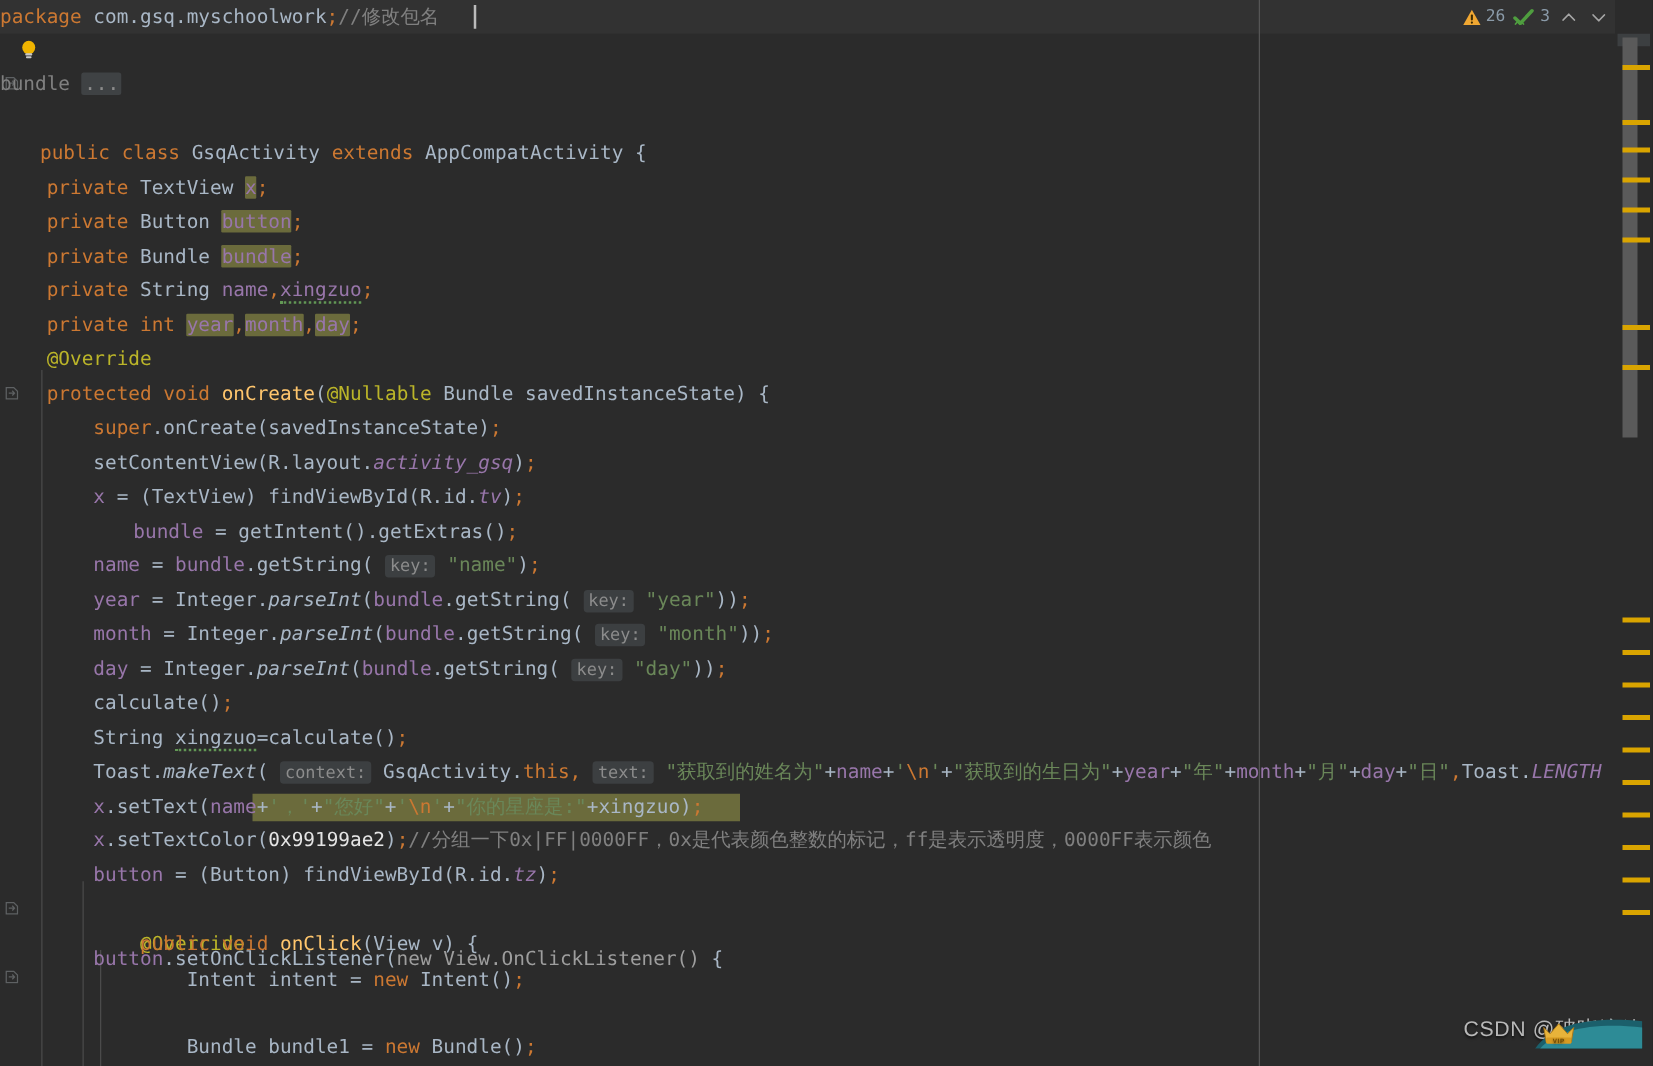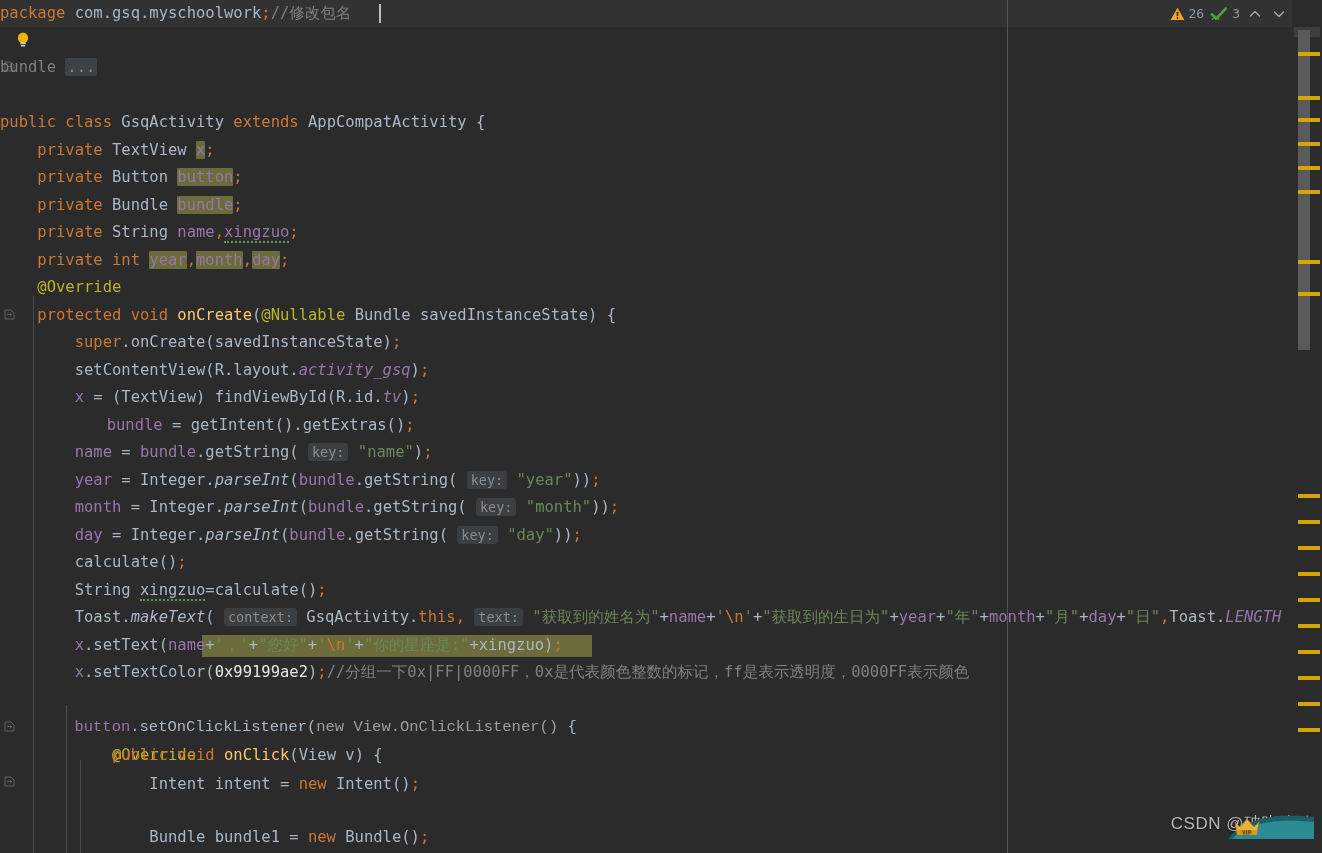--- a/index.html
+++ b/index.html
@@ -179,42 +179,43 @@
             <path d="M1 1 L7 1 L10 4 L10 10 L1 10 Z" fill="none" stroke="#5e6163" stroke-width="1"></path>
             <path d="M3 5.5 L7.5 5.5 M5.8 3.6 L7.6 5.5 L5.8 7.4" stroke="#5e6163" stroke-width="1" fill="none"></path>
           </svg>
         </div>
       </div>
   </div>
 
   <div class="code" id="code-surface">
       <div class="line" style="top: 0px;"><span class="kw">package</span><span class="def"> com.gsq.myschoolwork</span><span class="sem">;</span><span class="cmt">//修改包名</span></div>
       <div class="line" style="top: 54px;"><span class="gray">bundle </span><span class="fold-ph">...</span></div>
-      <div class="line" style="top: 109px;"><span class="kw">public</span><span class="def"> </span><span class="kw">class</span><span class="def"> GsqActivity </span><span class="kw">extends</span><span class="def"> AppCompatActivity {</span></div>
+      <div class="line" style="top: 109px; padding-left: 32px;"><span class="kw">public</span><span class="def"> </span><span class="kw">class</span><span class="def"> GsqActivity </span><span class="kw">extends</span><span class="def"> AppCompatActivity {</span></div>
       <div class="line" style="top: 137px;"><span class="ind">    </span><span class="kw">private</span><span class="def"> TextView </span><span class="fld occ">x</span><span class="sem">;</span></div>
       <div class="line" style="top: 164px;"><span class="ind">    </span><span class="kw">private</span><span class="def"> Button </span><span class="fld occ">button</span><span class="sem">;</span></div>
       <div class="line" style="top: 192px;"><span class="ind">    </span><span class="kw">private</span><span class="def"> Bundle </span><span class="fld occ">bundle</span><span class="sem">;</span></div>
       <div class="line" style="top: 219px;"><span class="ind">    </span><span class="kw">private</span><span class="def"> String </span><span class="fld">name</span><span class="sem">,</span><span class="fld typo">xingzuo</span><span class="sem">;</span></div>
       <div class="line" style="top: 247px;"><span class="ind">    </span><span class="kw">private</span><span class="def"> </span><span class="kw">int</span><span class="def"> </span><span class="fld occ">year</span><span class="sem">,</span><span class="fld occ">month</span><span class="sem">,</span><span class="fld occ">day</span><span class="sem">;</span></div>
       <div class="line" style="top: 274px;"><span class="ind">    </span><span class="ann">@Override</span></div>
       <div class="line" style="top: 302px;"><span class="ind">    </span><span class="kw">protected</span><span class="def"> </span><span class="kw">void</span><span class="def"> </span><span class="met">onCreate</span><span class="def">(</span><span class="ann">@Nullable</span><span class="def"> Bundle savedInstanceState) {</span></div>
       <div class="line" style="top: 329px;"><span class="ind">        </span><span class="kw">super</span><span class="def">.onCreate(savedInstanceState)</span><span class="sem">;</span></div>
       <div class="line" style="top: 357px;"><span class="ind">        </span><span class="def">setContentView(R.layout.</span><span class="sfld">activity_gsq</span><span class="def">)</span><span class="sem">;</span></div>
       <div class="line" style="top: 384px;"><span class="ind">        </span><span class="fld">x</span><span class="def"> = (TextView) findViewById(R.id.</span><span class="sfld">tv</span><span class="def">)</span><span class="sem">;</span></div>
       <div class="line" style="top: 412px; padding-left: 32px;"><span class="ind">        </span><span class="fld">bundle</span><span class="def"> = getIntent().getExtras()</span><span class="sem">;</span></div>
       <div class="line" style="top: 439px;"><span class="ind">        </span><span class="fld">name</span><span class="def"> = </span><span class="fld">bundle</span><span class="def">.getString( </span><span class="hint">key:</span><span class="def"> </span><span class="str">"name"</span><span class="def">)</span><span class="sem">;</span></div>
       <div class="line" style="top: 467px;"><span class="ind">        </span><span class="fld">year</span><span class="def"> = Integer.</span><span class="smet">parseInt</span><span class="def">(</span><span class="fld">bundle</span><span class="def">.getString( </span><span class="hint">key:</span><span class="def"> </span><span class="str">"year"</span><span class="def">))</span><span class="sem">;</span></div>
       <div class="line" style="top: 494px;"><span class="ind">        </span><span class="fld">month</span><span class="def"> = Integer.</span><span class="smet">parseInt</span><span class="def">(</span><span class="fld">bundle</span><span class="def">.getString( </span><span class="hint">key:</span><span class="def"> </span><span class="str">"month"</span><span class="def">))</span><span class="sem">;</span></div>
       <div class="line" style="top: 522px;"><span class="ind">        </span><span class="fld">day</span><span class="def"> = Integer.</span><span class="smet">parseInt</span><span class="def">(</span><span class="fld">bundle</span><span class="def">.getString( </span><span class="hint">key:</span><span class="def"> </span><span class="str">"day"</span><span class="def">))</span><span class="sem">;</span></div>
       <div class="line" style="top: 549px;"><span class="ind">        </span><span class="def">calculate()</span><span class="sem">;</span></div>
       <div class="line" style="top: 577px;"><span class="ind">        </span><span class="def">String </span><span class="def typo">xingzuo</span><span class="def">=calculate()</span><span class="sem">;</span></div>
       <div class="line" style="top: 604px;"><span class="ind">        </span><span class="def">Toast.</span><span class="smet">makeText</span><span class="def">( </span><span class="hint">context:</span><span class="def"> GsqActivity.</span><span class="kw">this</span><span class="sem">,</span><span class="def"> </span><span class="hint">text:</span><span class="def"> </span><span class="str">"获取到的姓名为"</span><span class="def">+</span><span class="fld">name</span><span class="def">+</span><span class="str">'</span><span class="esc">\n</span><span class="str">'</span><span class="def">+</span><span class="str">"获取到的生日为"</span><span class="def">+</span><span class="fld">year</span><span class="def">+</span><span class="str">"年"</span><span class="def">+</span><span class="fld">month</span><span class="def">+</span><span class="str">"月"</span><span class="def">+</span><span class="fld">day</span><span class="def">+</span><span class="str">"日"</span><span class="sem">,</span><span class="def">Toast.</span><span class="sfld">LENGTH</span></div>
       <div class="line" style="top: 632px;"><span class="sel" style="position: absolute; left: 202px; top: 3px; height: 22px; width: 390px; z-index: -1;"></span><span class="ind">        </span><span class="fld">x</span><span class="def">.setText(</span><span class="fld">name</span><span class="def">+</span><span class="str">'，'</span><span class="def">+</span><span class="str">"您好"</span><span class="def">+</span><span class="str">'</span><span class="esc">\n</span><span class="str">'</span><span class="def">+</span><span class="str">"你的星座是:"</span><span class="def">+xingzuo)</span><span class="sem">;</span></div>
       <div class="line" style="top: 659px;"><span class="ind">        </span><span class="fld">x</span><span class="def">.setTextColor(</span><span class="num">0x99199ae2</span><span class="def">)</span><span class="sem">;</span><span class="cmt">//分组一下0x|FF|0000FF，0x是代表颜色整数的标记，ff是表示透明度，0000FF表示颜色</span></div>
-      <div class="line" style="top: 714px; font-family: Liberation Mono, monospace;"><span class="ind">        </span><span class="fld">button</span><span class="def">.setOnClickListener(</span><span class="anon">new</span><span class="anon"> View.OnClickListener()</span><span class="def"> {</span></div>
+      <div class="line" style="top: 687px;"><span class="ind">        </span><span class="fld">button</span><span class="def"> = (Button) findViewById(R.id.</span><span class="sfld">tz</span><span class="def">)</span><span class="sem">;</span></div>
+      <div class="line" style="top: 754px;"><span class="ind">        </span><span class="fld">button</span><span class="def">.setOnClickListener(</span><span class="anon">new</span><span class="anon"> View.OnClickListener()</span><span class="def"> {</span></div>
       <div class="line" style="top: 742px;"><span class="ind">            </span><span class="ann">@Override</span></div>
       <div class="line" style="top: 742px;"><span class="ind">            </span><span class="kw">public</span><span class="def"> </span><span class="kw">void</span><span class="def"> </span><span class="met">onClick</span><span class="def">(View v) {</span></div>
       <div class="line" style="top: 771px;"><span class="ind">                </span><span class="def">Intent intent = </span><span class="kw">new</span><span class="def"> Intent()</span><span class="sem">;</span></div>
       <div class="line" style="top: 824px;"><span class="ind">                </span><span class="def">Bundle bundle1 = </span><span class="kw">new</span><span class="def"> Bundle()</span><span class="sem">;</span></div>
     </div>
 
   <div class="caret" style="left:379px; top:4px;"></div>
 
   <div class="inspect-bar">
     <div class="insp-group">

